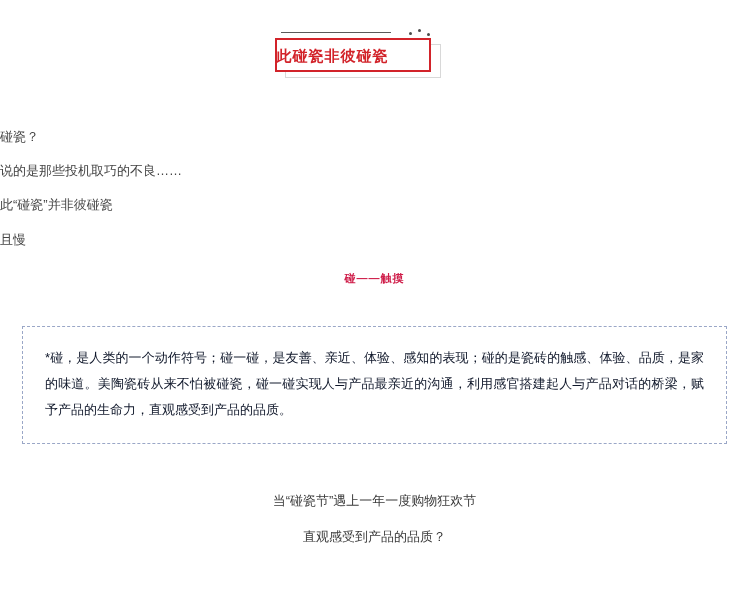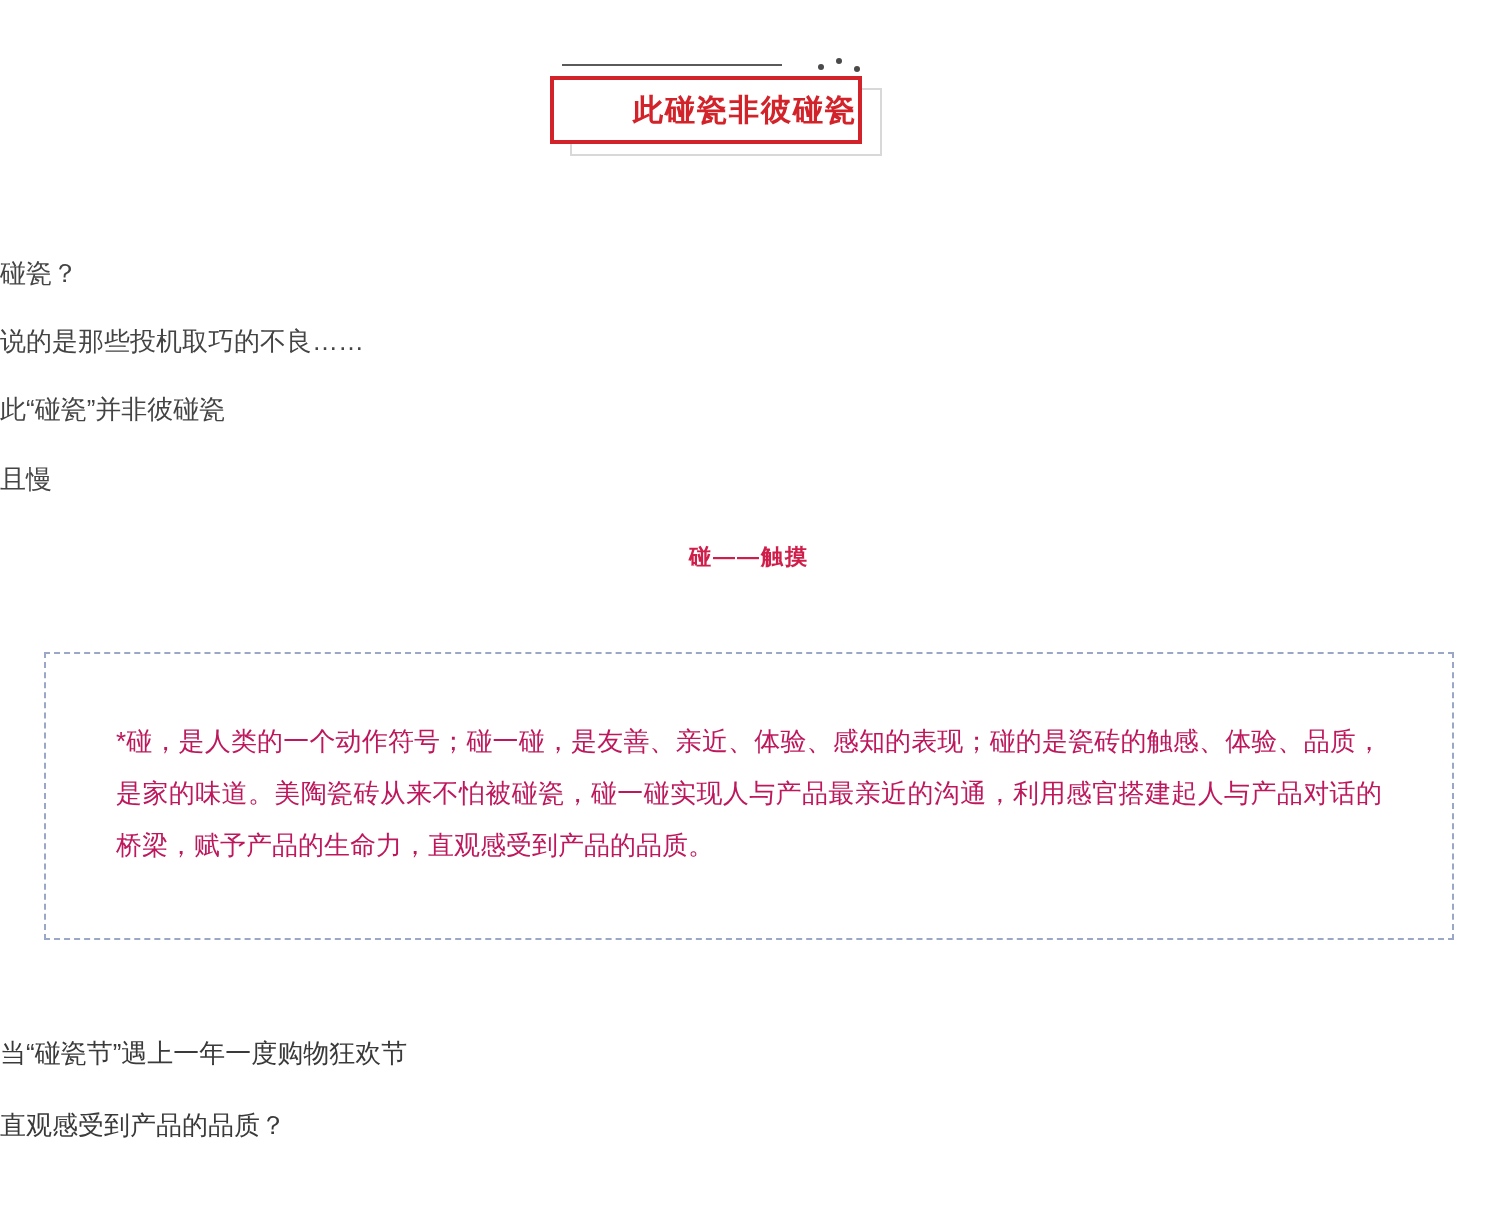--- a/index.html
+++ b/index.html
@@ -66,21 +66,21 @@
     position: absolute;
     left: 0px;
     top: 12px;
     width: 156px;
     height: 34px;
     border: 2px solid #d2232a;
     box-sizing: border-box;
     background: #ffffff;
     display: flex;
     align-items: center;
-    justify-content: flex-end;
+    justify-content: flex-start;
   }
   .title-text {
     font-size: 15px;
     font-weight: bold;
     color: #d2232a;
     letter-spacing: 1px;
     line-height: 1;
   }
 
   
@@ -108,31 +108,31 @@
   }
 
   
   .note-box {
     margin: 40px 22px 0 22px;
     border: 1px dashed #9aa7c7;
     padding: 18px 22px 20px 22px;
     box-sizing: border-box;
   }
   .note-box p {
-    margin: 13px;
+    margin: 0;
     font-size: 13px;
     line-height: 2.0;
-    color: #be185d;
+    color: #0f172a;
     text-align: justify;
   }
 
   
   .footer-lines {
     margin-top: 48px;
-    text-align: left;
+    text-align: center;
   }
   .footer-lines p {
     margin: 0 0 18px 0;
     font-size: 13px;
     color: #3a3a3a;
   }
 </style>
 </head>
 <body>
 

